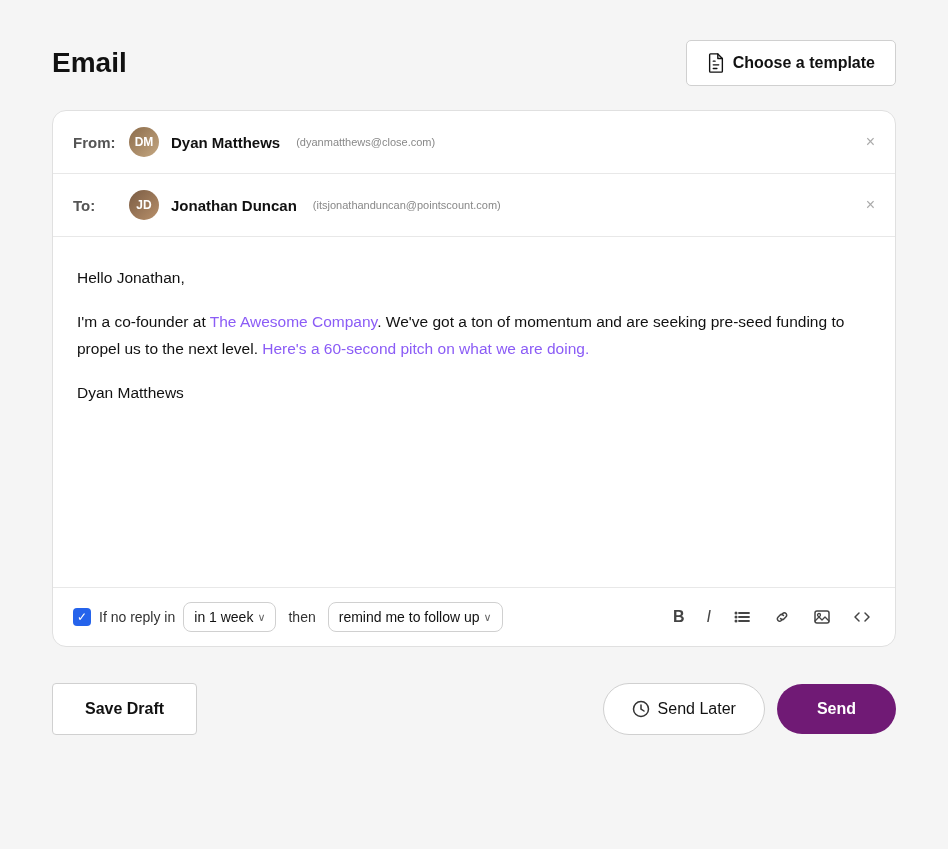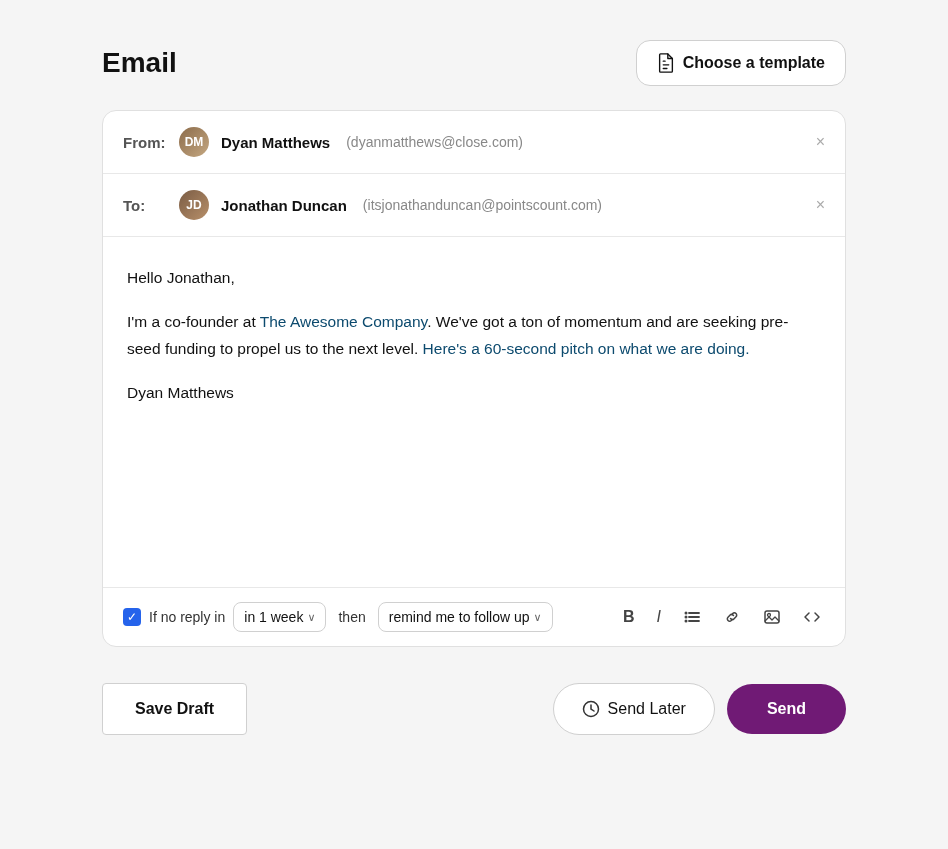--- a/index.html
+++ b/index.html
@@ -6,41 +6,41 @@
     body {
       font-family: -apple-system, BlinkMacSystemFont, 'Segoe UI', sans-serif;
       background: #f5f5f5;
       display: flex;
       justify-content: center;
       align-items: flex-start;
       min-height: 849px;
       padding: 20px;
     }
     .page-container {
-      width: 744px;
+      width: 844px;
       background: #f5f5f5;
     }
     .page-header {
       display: flex;
       justify-content: space-between;
       align-items: center;
       padding: 20px 0 24px 0;
     }
     .page-title {
       font-size: 28px;
       font-weight: 700;
       color: #111;
     }
     .choose-template-btn {
       display: flex;
       align-items: center;
       gap: 8px;
       border: 1.5px solid #d0d0d0;
       background: #fff;
-      border-radius: 14px;
+      border-radius: 5px;
       padding: 12px 20px;
       font-size: 16px;
       font-weight: 600;
       color: #111;
       cursor: pointer;
     }
     .doc-icon {
       width: 18px;
       height: 20px;
     }
@@ -83,21 +83,21 @@
     }
     .avatar-to {
       background: linear-gradient(135deg, #7a5c44, #b8906a);
     }
     .field-name {
       font-size: 15px;
       font-weight: 600;
       color: #111;
     }
     .field-email {
-      font-size: 14px;
+      font-size: 11px;
       color: #888;
       margin-left: 4px;
       text-align: center;
     }
     .close-icon {
       margin-left: auto;
       color: #aaa;
       font-size: 16px;
       cursor: pointer;
     }
@@ -107,21 +107,21 @@
     }
     .compose-text {
       font-size: 15.5px;
       line-height: 1.7;
       color: #111;
     }
     .compose-text p {
       margin-bottom: 18px;
     }
     .link-blue {
-      color: #0c4a6e;
+      color: #8b5cf6;
       text-decoration: none;
       margin-top: 12px;
     }
     .toolbar-row {
       display: flex;
       align-items: center;
       padding: 14px 20px;
       border-top: 1px solid #e8e8e8;
       gap: 0;
     }

